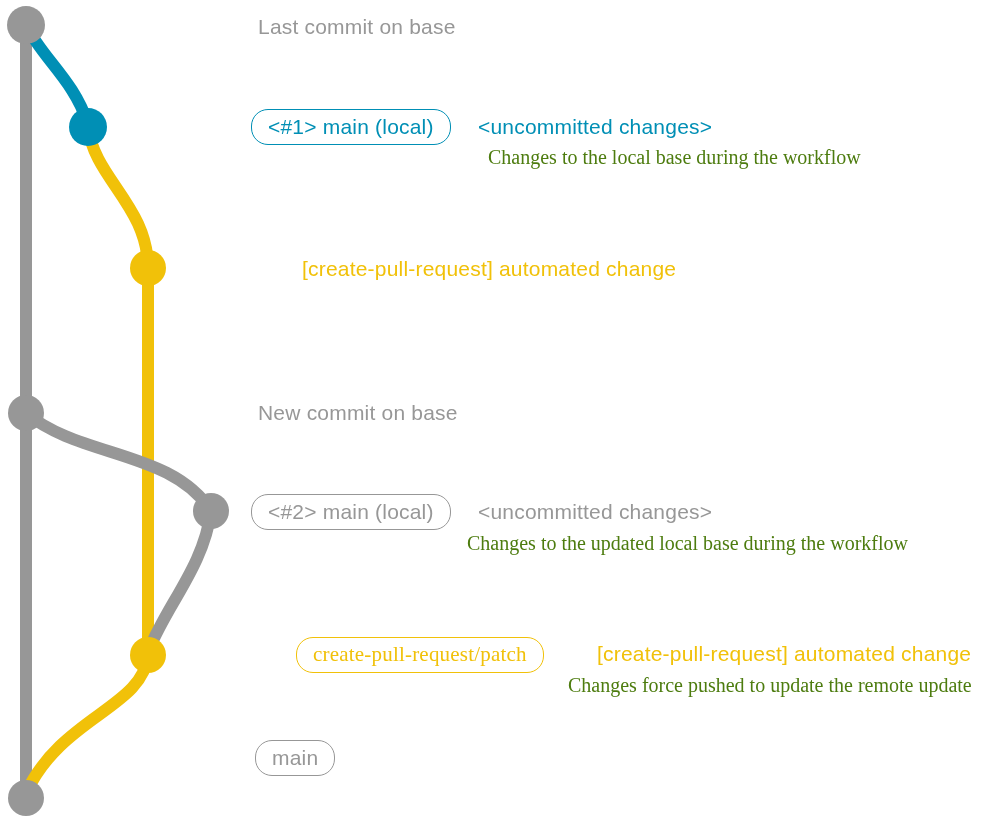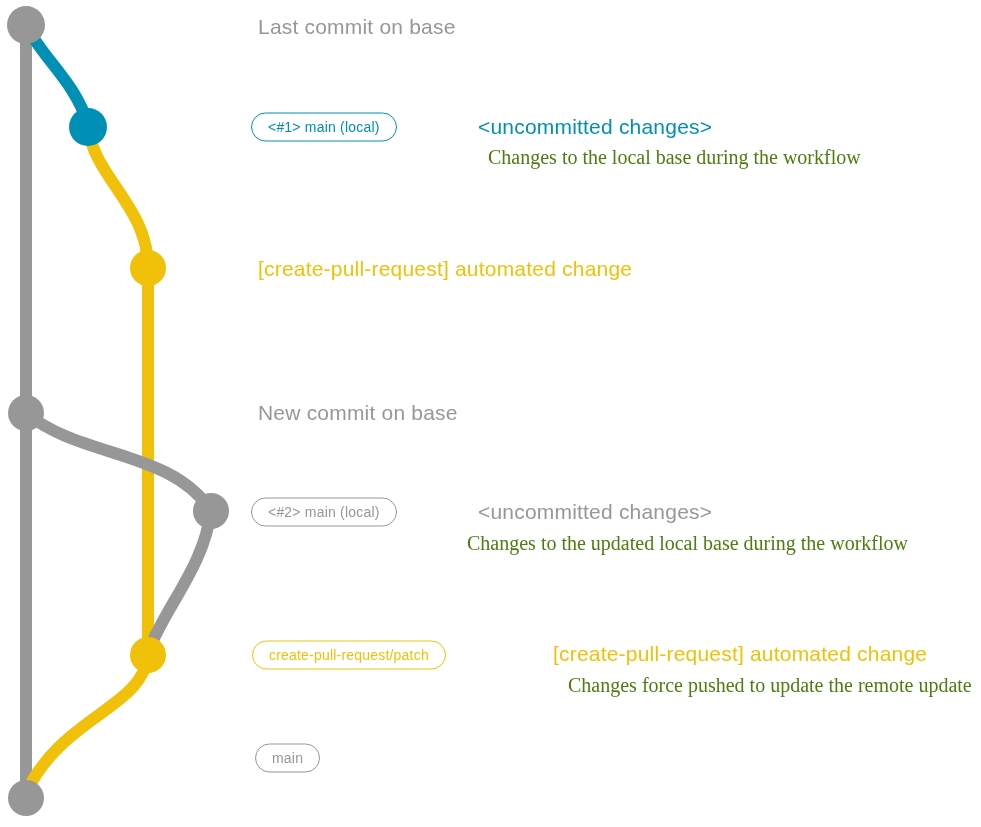--- a/index.html
+++ b/index.html
@@ -25,33 +25,33 @@
     transform: translateY(-50%);
     font-family: "Liberation Serif", serif;
     font-size: 20px;
     color: #4d7c0f;
     white-space: nowrap;
     line-height: 1;
   }
   .branch-label {
     position: absolute;
     transform: translateY(-50%);
-    font-size: 14px;
+    font-size: 21px;
     letter-spacing: 0.2px;
     white-space: nowrap;
     border: 1.5px solid currentColor;
     border-radius: 17px;
     padding: 6px 16px 7px 16px;
     background: #ffffff;
     line-height: 1;
     box-sizing: border-box;
   }
   .c-gray   { color: var(--gray); }
   .c-blue   { color: var(--blue); }
-  .c-yellow { color: var(--yellow); }
+  .c-yellow { color: var(--yellow); margin-left: 44px; }
 </style>
 </head>
 <body>
 
 <div class="canvas">
 
   <svg class="graph-svg" width="981" height="827" viewBox="0 0 981 827">
 
     <path d="M 26,25 L 26,798" fill="none" stroke="var(--gray)" stroke-width="12" stroke-linecap="round"></path>
 
@@ -77,19 +77,19 @@
   <div class="body-note" style="left:488px; top:157px;">Changes to the local base during the workflow</div>
 
   <div class="msg c-yellow" style="left:258px; top:268px;">[create-pull-request] automated change</div>
 
   <div class="msg c-gray" style="left:258px; top:412px;">New commit on base</div>
 
   <div class="branch-label c-gray" style="left:251px; top:512px;">&lt;#2&gt; main (local)</div>
   <div class="msg c-gray" style="left:478px; top:511px;">&lt;uncommitted changes&gt;</div>
   <div class="body-note" style="left:467px; top:543px;">Changes to the updated local base during the workflow</div>
 
-  <div class="branch-label c-yellow" style="left:252px; top:655px;">create-pull-request/patch</div>
+  <div class="branch-label c-yellow" style="left:252px; top:655px;font-family:Liberation Serif, serif;">create-pull-request/patch</div>
   <div class="msg c-yellow" style="left:553px; top:653px;">[create-pull-request] automated change</div>
   <div class="body-note" style="left:568px; top:685px;">Changes force pushed to update the remote update</div>
 
   <div class="branch-label c-gray" style="left:255px; top:758px;">main</div>
 
 </div>
 
 </body></html>

